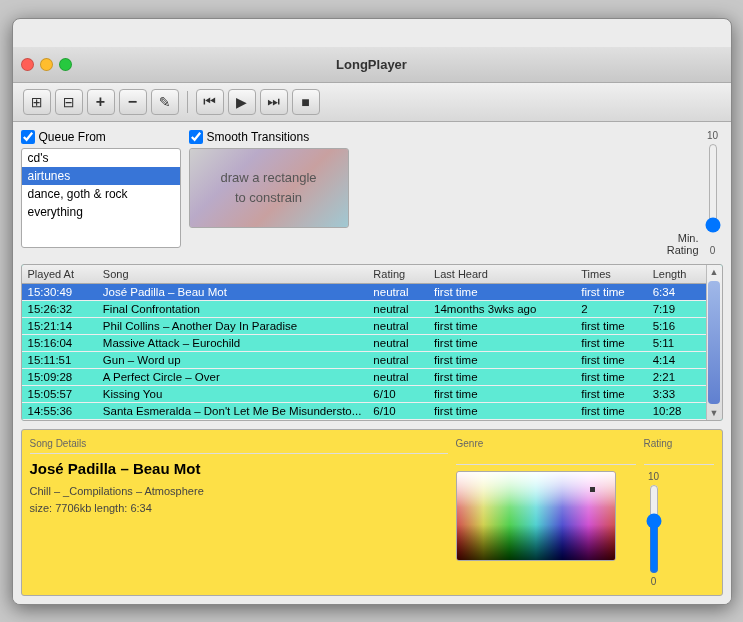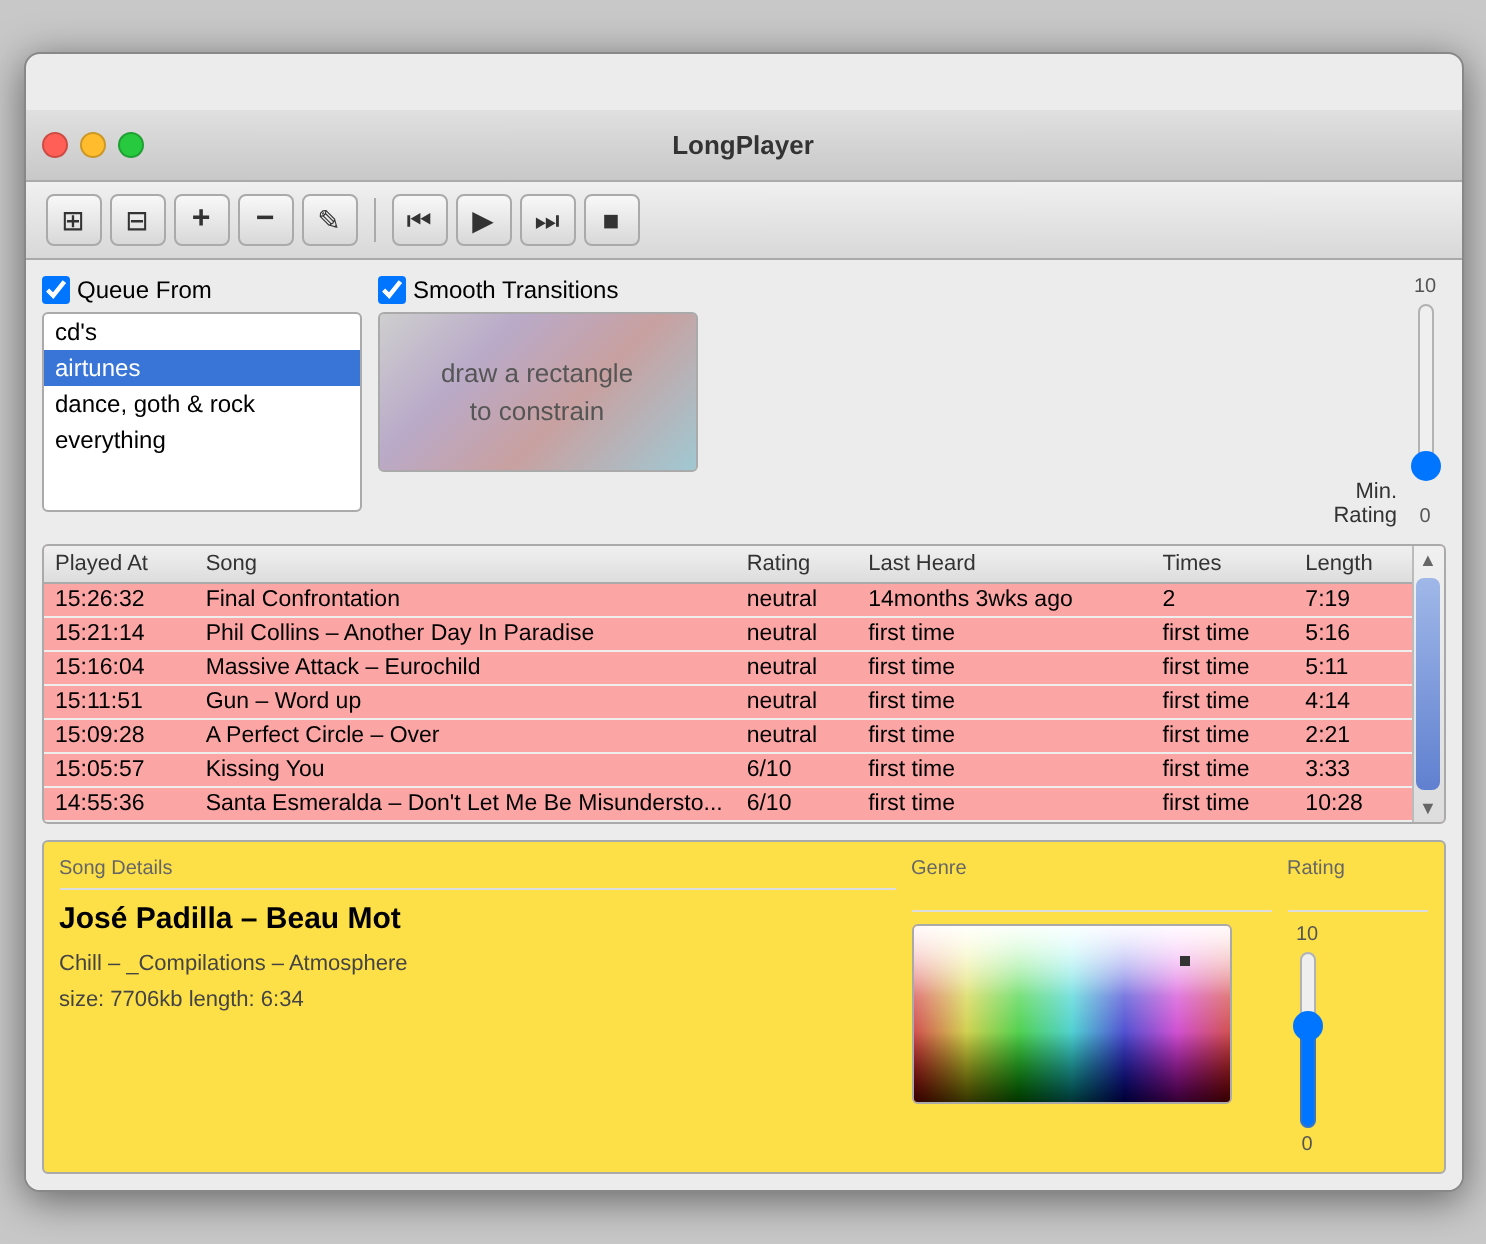--- a/index.html
+++ b/index.html
@@ -171,21 +171,21 @@
       font-size: 11px;
       color: #333;
       text-align: right;
     }
     
     .track-section {
       margin-bottom: 8px;
       border: 1px solid #aaa;
       border-radius: 3px;
       overflow: hidden;
-      background: #fca5a5;
+      background: #5eead4;
     }
     .track-table {
       width: 100%;
       border-collapse: collapse;
       font-size: 11.5px;
     }
     .track-table th {
       background: linear-gradient(to bottom, #f0f0f0, #ddd);
       border-bottom: 1px solid #aaa;
       padding: 3px 6px;
@@ -382,20 +382,28 @@
               <tr>
                 <th>Played At</th>
                 <th style="width:250px;">Song</th>
                 <th>Rating</th>
                 <th>Last Heard</th>
                 <th>Times</th>
                 <th>Length</th>
               </tr>
             </thead>
             <tbody id="track-tbody">
+            <tr class="selected">
+                  <td>15:30:49</td>
+                  <td>José Padilla – Beau Mot</td>
+                  <td>neutral</td>
+                  <td>first time</td>
+                  <td>first time</td>
+                  <td>6:34</td>
+                </tr>
                 <tr>
                   <td>15:26:32</td>
                   <td>Final Confrontation</td>
                   <td>neutral</td>
                   <td>14months 3wks ago</td>
                   <td>2</td>
                   <td>7:19</td>
                 </tr>
                 <tr>
                   <td>15:21:14</td>

